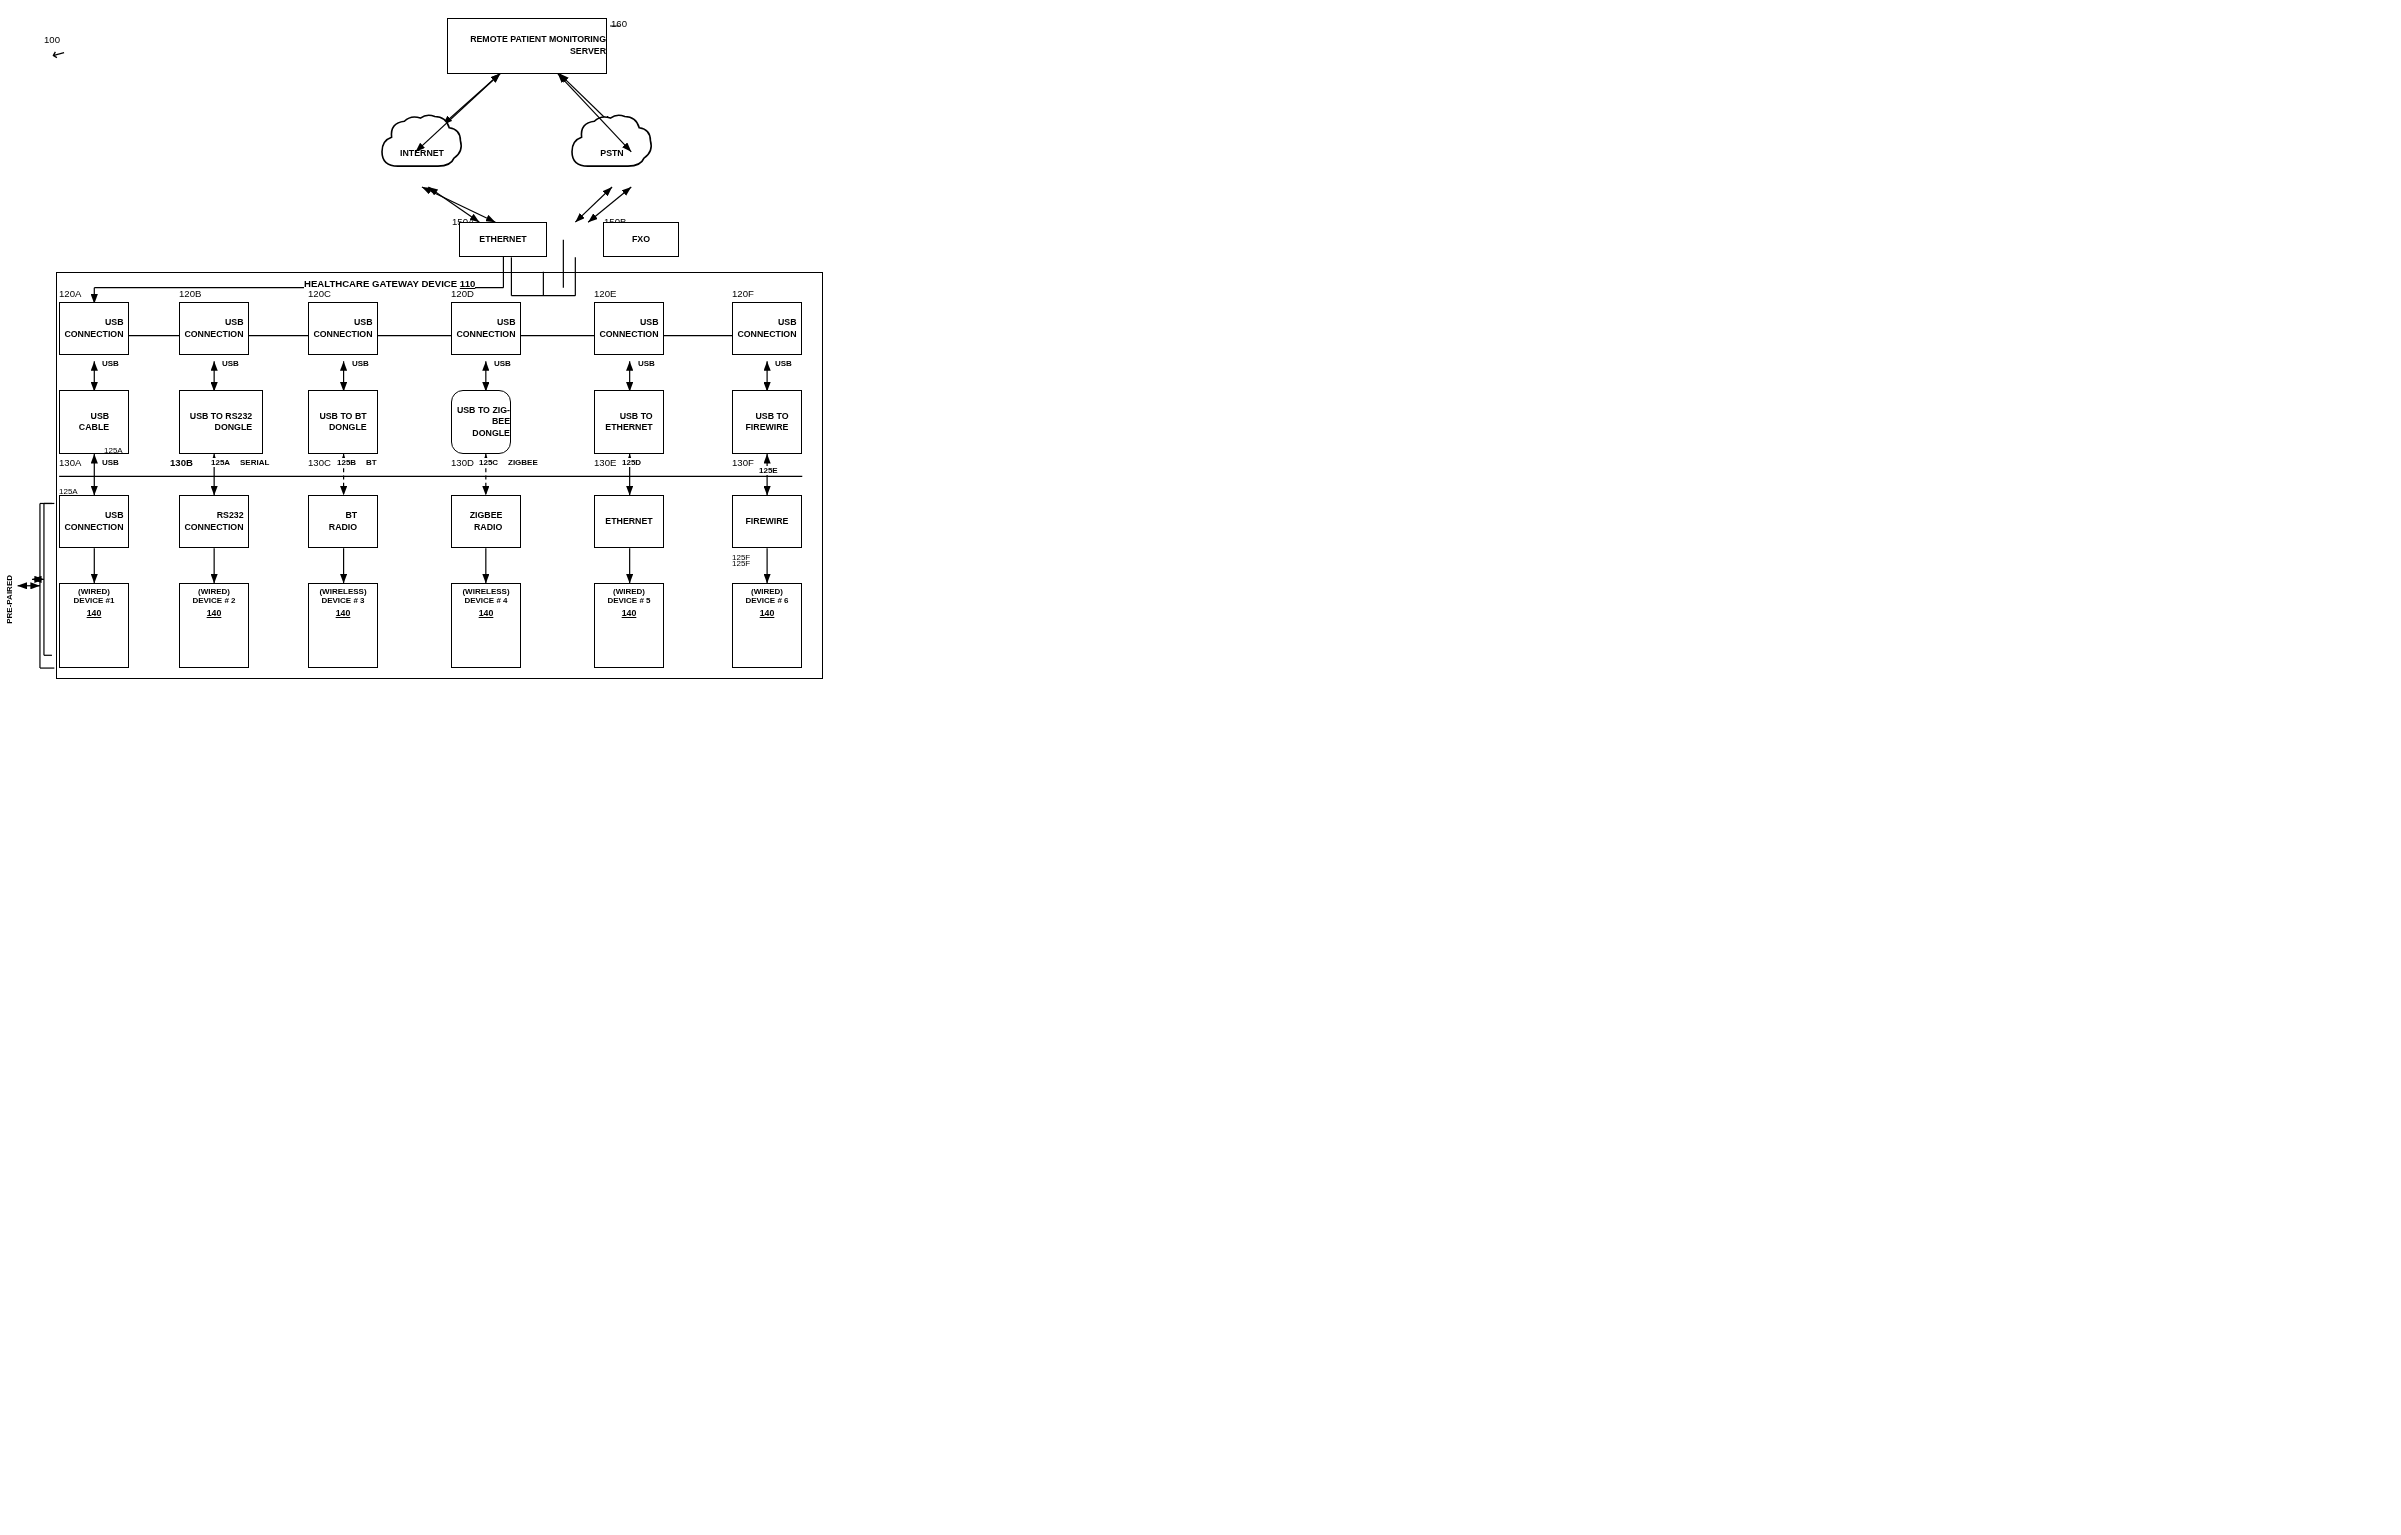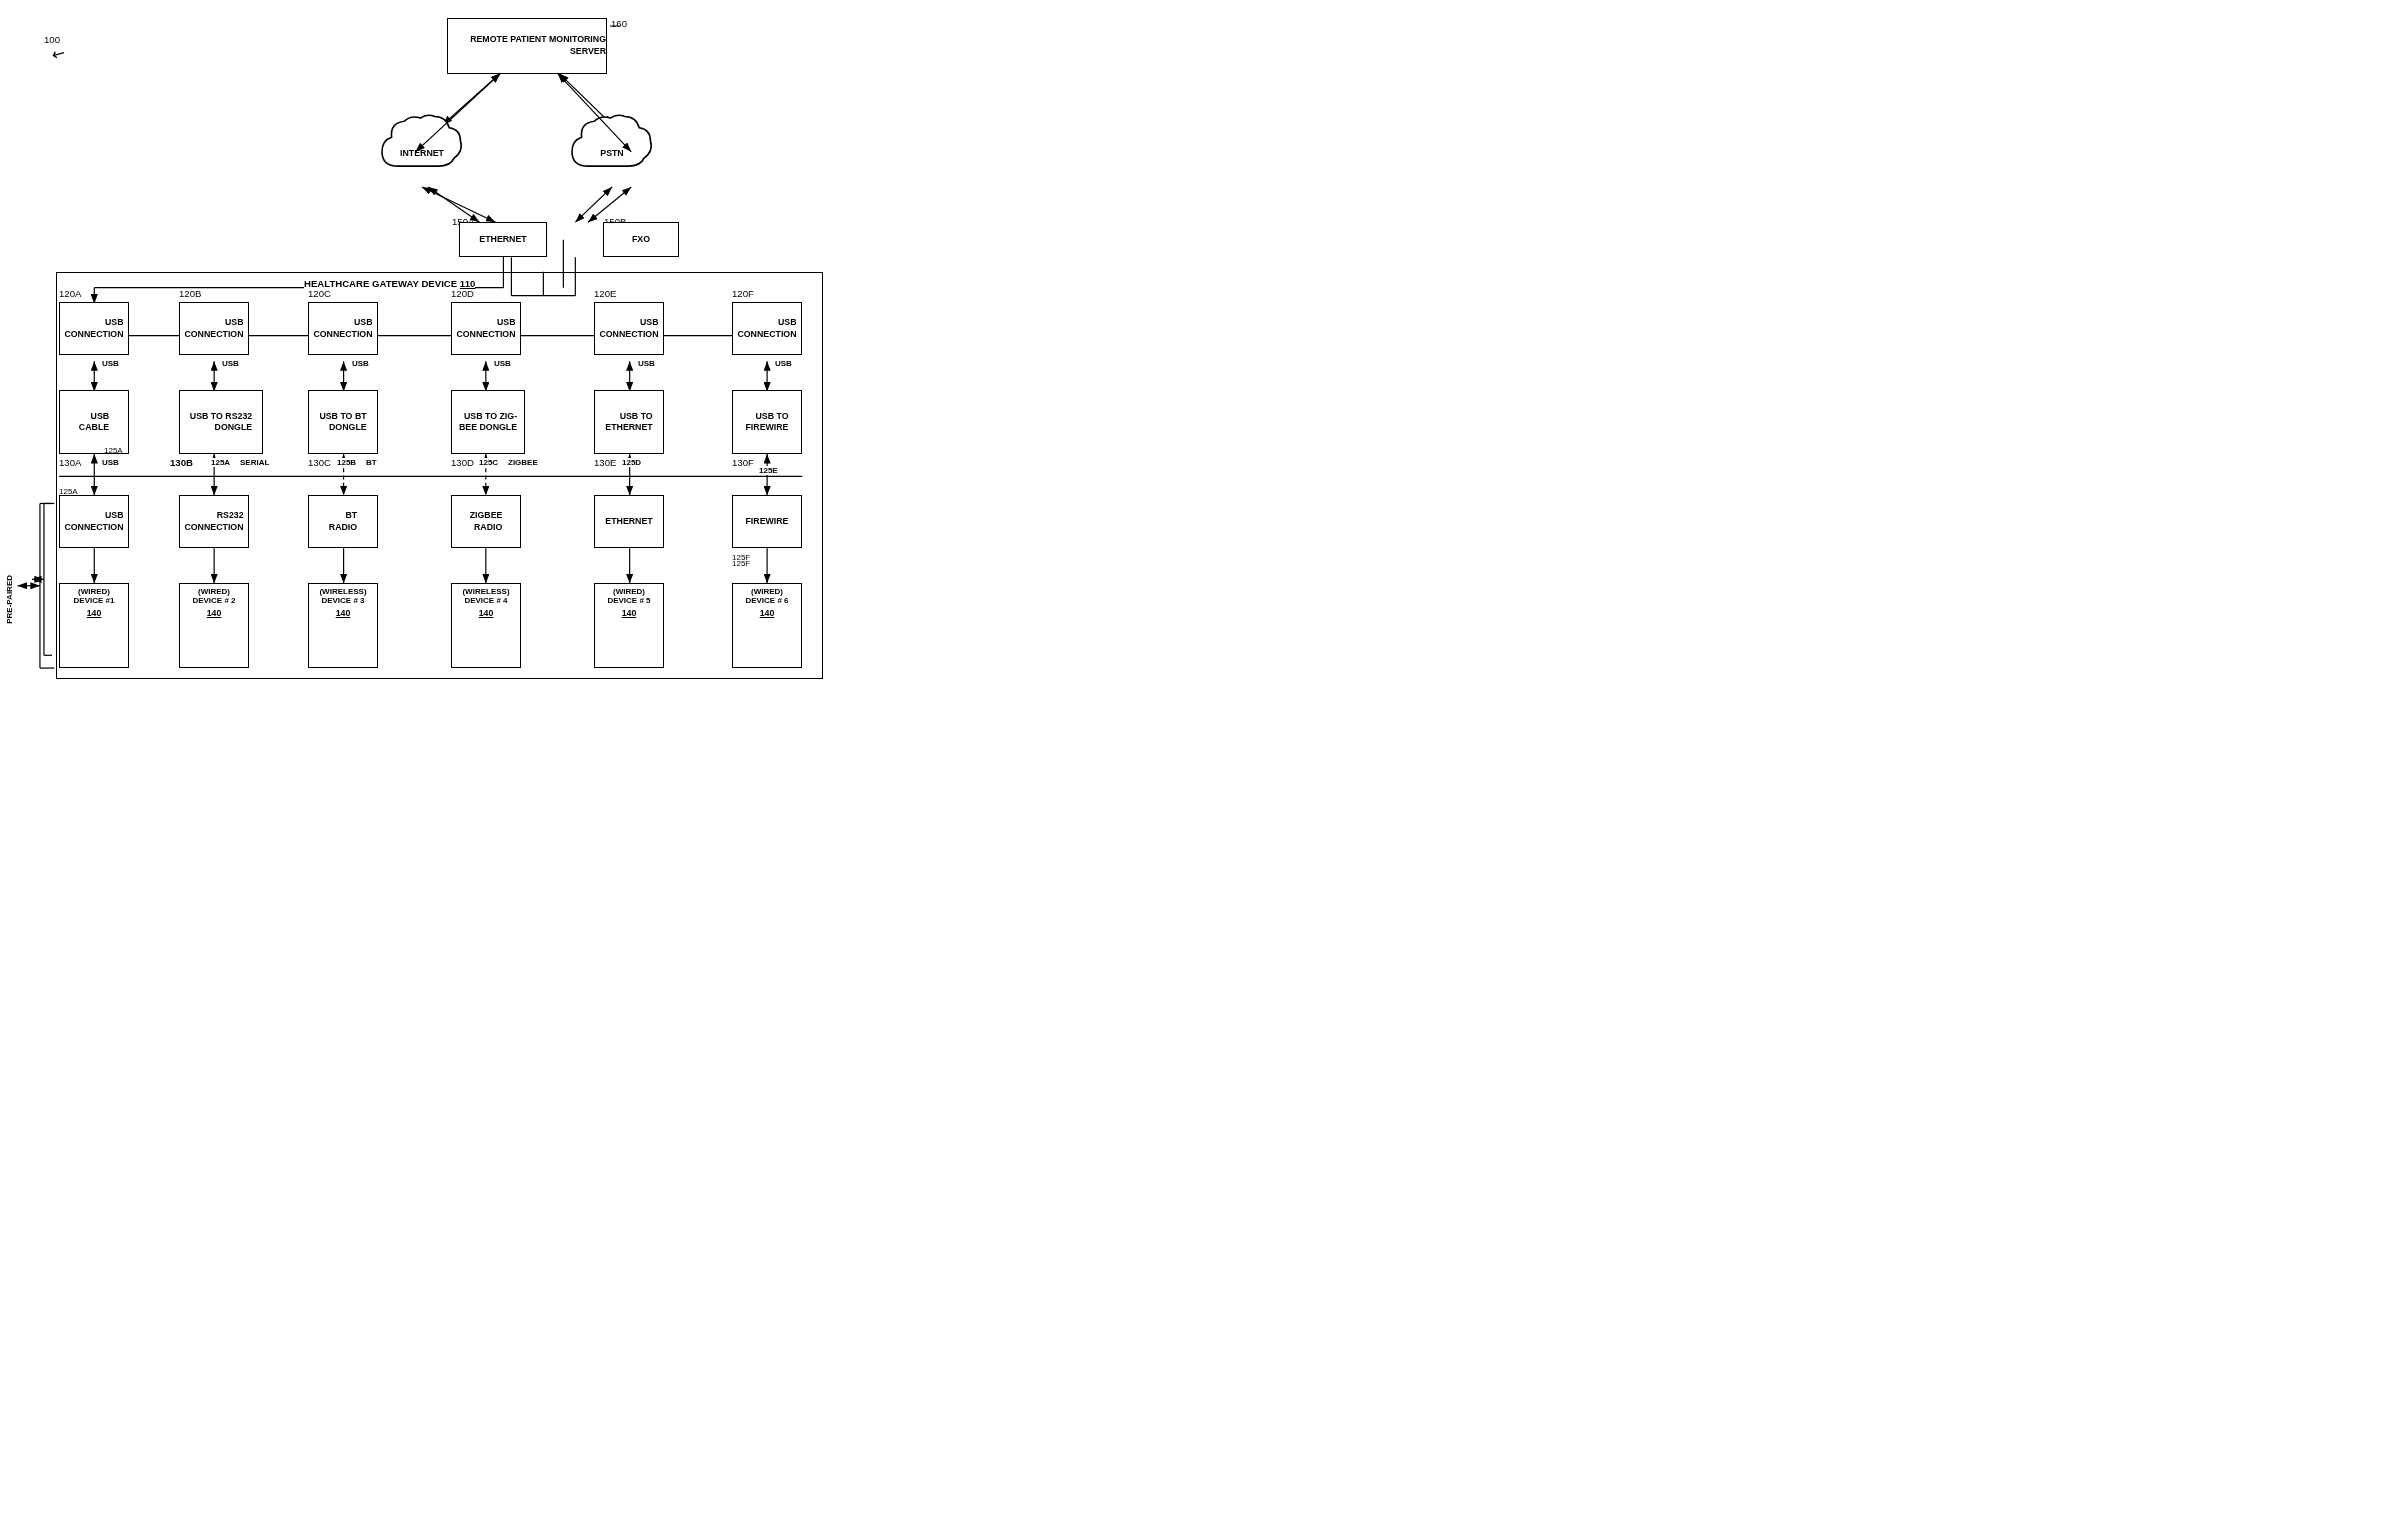--- a/index.html
+++ b/index.html
@@ -208,21 +208,21 @@
   <div class="ref-label" style="left:59px; top:457px;">130A</div>
   <div class="box" style="left:59px; top:390px; width:70px; height:64px;">USB<br>CABLE</div>
 
   <div class="ref-label" style="left:170px; top:457px;font-weight:bold;">130B</div>
   <div class="box" style="left:179px; top:390px; width:84px; height:64px;">USB TO RS232<br>DONGLE</div>
 
   <div class="ref-label" style="left:308px; top:457px;">130C</div>
   <div class="box" style="left:308px; top:390px; width:70px; height:64px;">USB TO BT<br>DONGLE</div>
 
   <div class="ref-label" style="left:451px; top:457px;">130D</div>
-  <div class="box" style="left:451px; top:390px; width:74px; height:64px;">USB TO ZIG-<br>BEE DONGLE</div>
+  <div class="box" style="left:451px; top:390px; width:60px; height:64px;border-radius:12px;">USB TO ZIG-<br>BEE DONGLE</div>
 
   <div class="ref-label" style="left:594px; top:457px;">130E</div>
   <div class="box" style="left:594px; top:390px; width:70px; height:64px;">USB TO<br>ETHERNET</div>
 
   <div class="ref-label" style="left:732px; top:457px;">130F</div>
   <div class="box" style="left:732px; top:390px; width:70px; height:64px;">USB TO<br>FIREWIRE</div>
 
   <div class="label" style="left:102px; top:458px; font-size:8px;">USB</div>
 
   <div class="label" style="left:211px; top:458px; font-size:8px;">125A</div>

